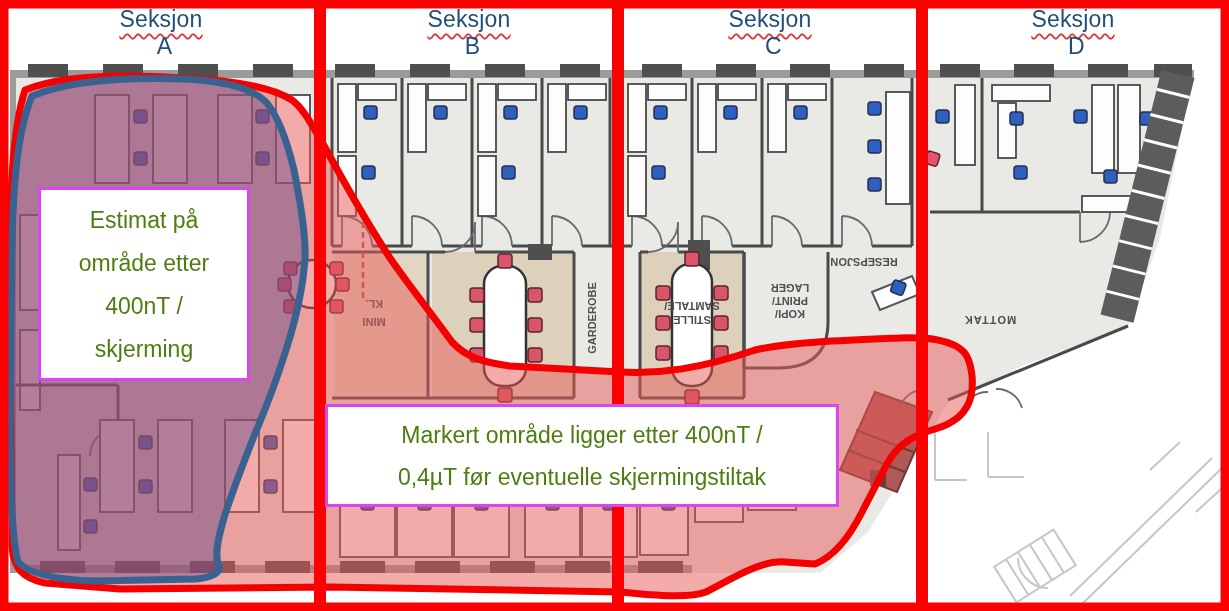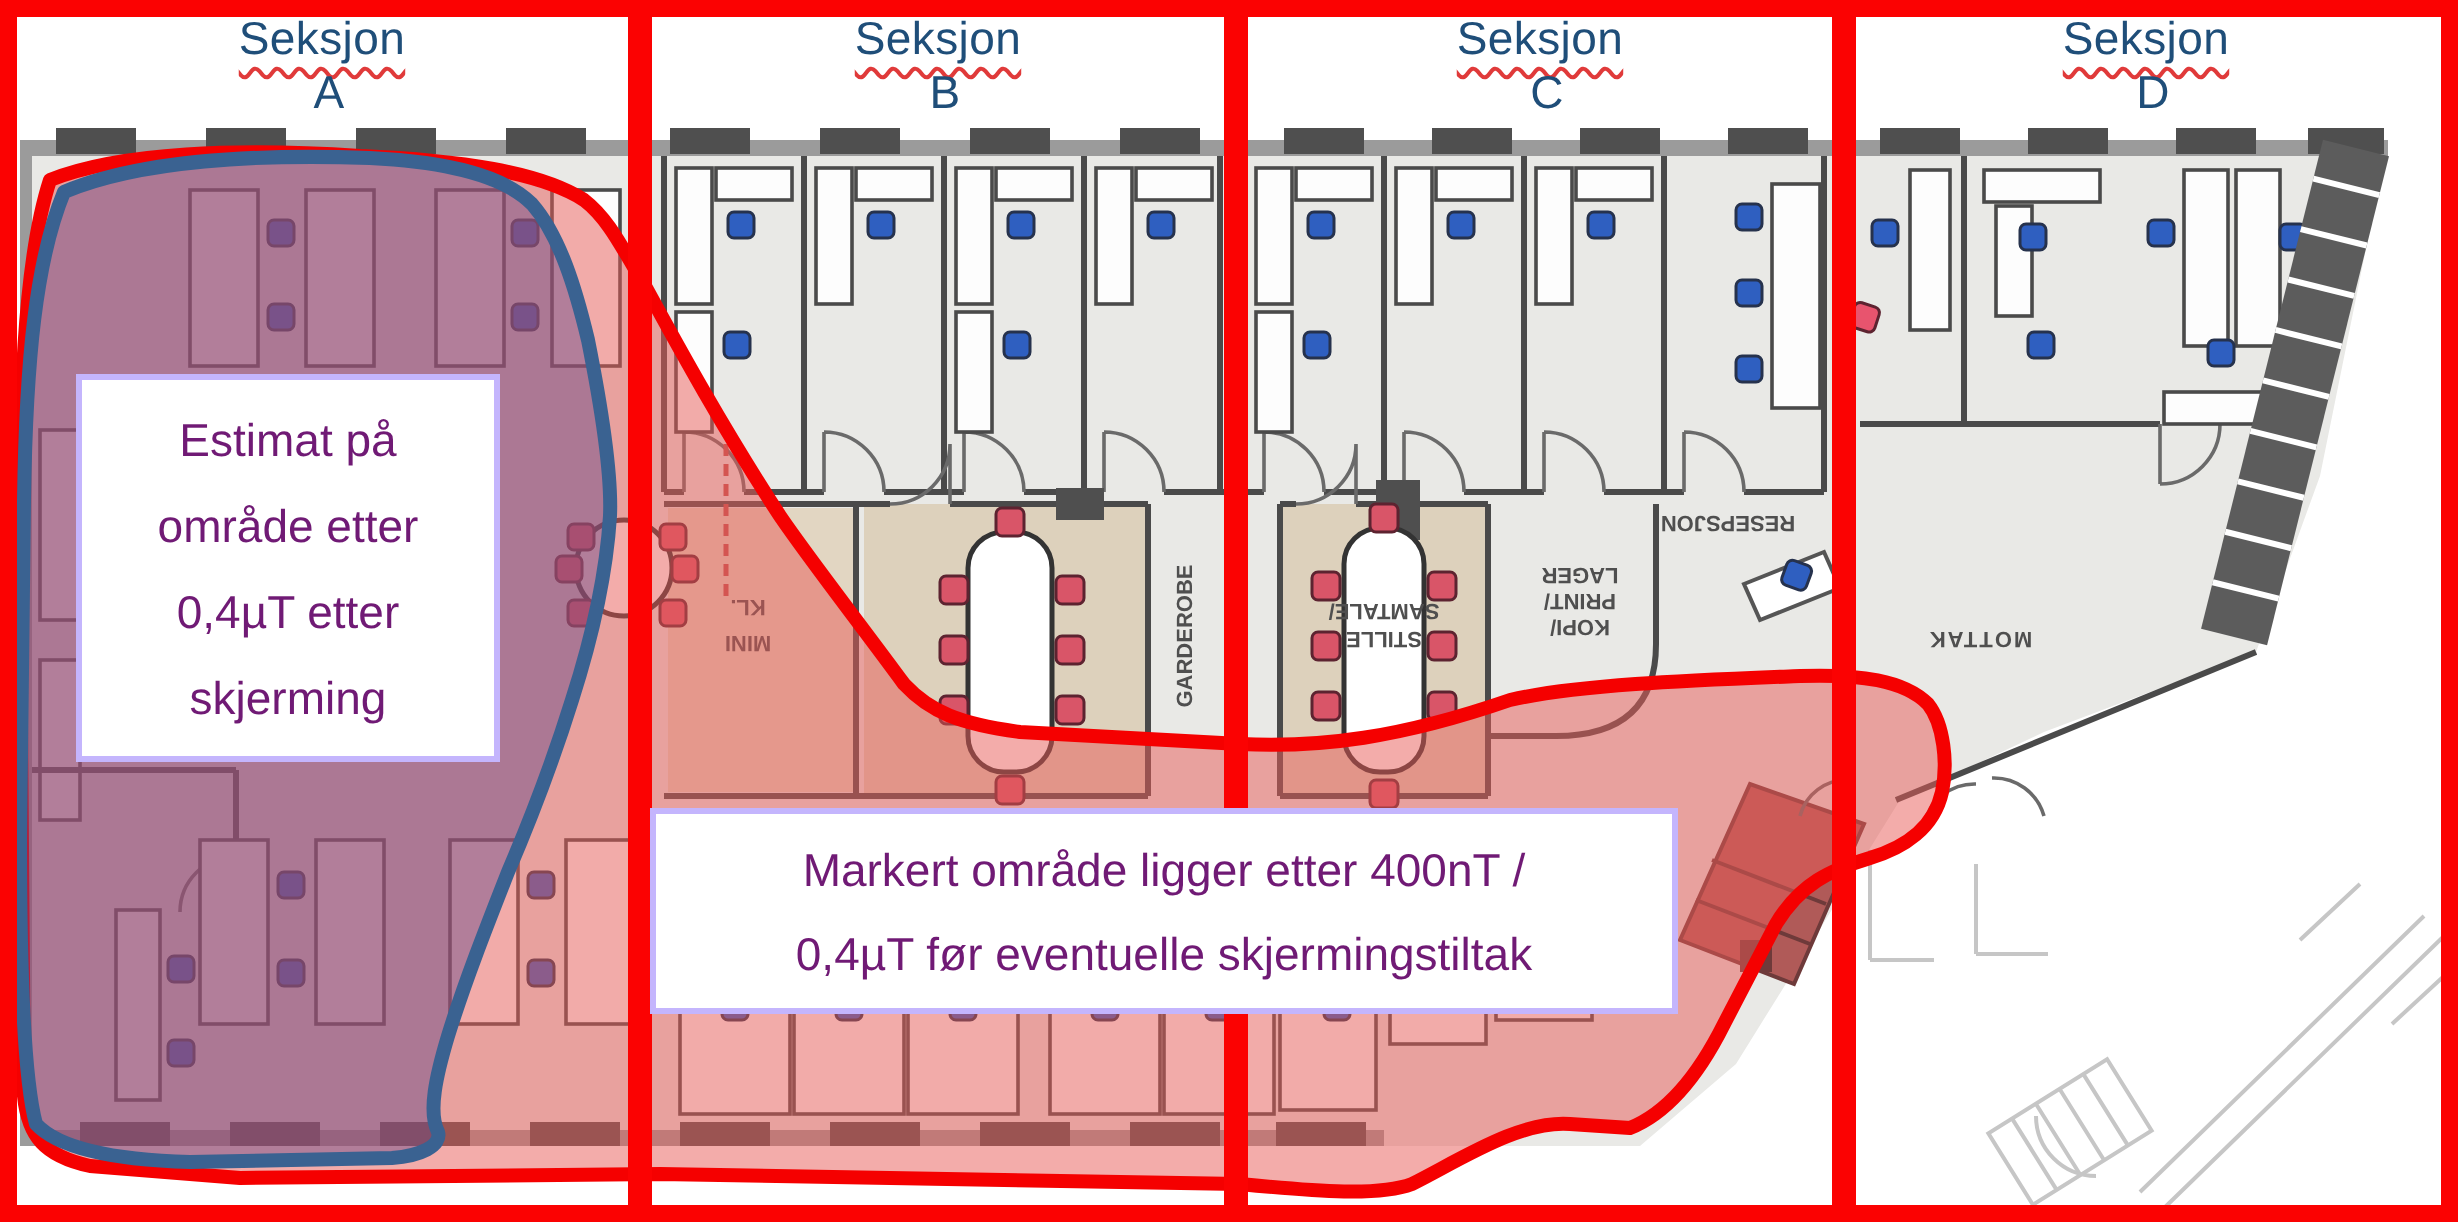--- a/index.html
+++ b/index.html
@@ -4,21 +4,21 @@
 <style>
   html,body{margin:0;padding:0;background:#fff;}
   .stage{position:relative;width:1229px;height:611px;background:#ffffff;
          font-family:"Liberation Sans",sans-serif;overflow:hidden;}
   .stage svg{position:absolute;left:0;top:0;}
   .hdr{position:absolute;top:12px;height:42px;display:flex;align-items:center;
        justify-content:center;color:#1f4e79;font-size:23px;letter-spacing:.2px;flex-direction:column;}
   .hdr .wavy{text-decoration-line:underline;text-decoration-style:wavy;
        text-decoration-color:#e03a3a;text-decoration-thickness:2px;text-underline-offset:6px;}
   .hdr .suffix{margin-left:7px;}
-  .note{position:absolute;background:#ffffff;border:3px solid #c4b5fd;color:#701a75;
+  .note{position:absolute;background:#ffffff;border:3px solid #d946ef;color:#4d7c0f;
         text-align:center;z-index:5;}
   .note1{left:38px;top:187px;width:206px;padding:9px 0 7px 0;font-size:23px;line-height:43px;}
   .note2{left:325px;top:404px;width:508px;padding:7px 0 6px 0;font-size:23px;line-height:42px;}
   .desk{fill:#fdfdfd;stroke:#4a4a4a;stroke-width:1.8;}
   .wall{stroke:#4a4a4a;stroke-width:3;fill:none;}
   .door{stroke:#6a6a6a;stroke-width:1.8;fill:none;}
   .cb{fill:#2f5fc0;stroke:#26324d;stroke-width:1.5;}
   .cr{fill:#d95568;stroke:#5d2330;stroke-width:1.5;}
   .cpk{fill:#e8546e;stroke:#5d2330;stroke-width:1.5;}
   .lbl{fill:#4f4f4f;font-size:11px;font-weight:bold;text-anchor:middle;
@@ -305,21 +305,21 @@
   <span class="suffix">C</span>
 </div>
 <div class="hdr" style="left:928px;width:290px;">
   <span class="wavy">Seksjon</span>
   <span class="suffix">D</span>
 </div>
 
 <div class="note note1">
   <div>Estimat på</div>
   <div>område etter</div>
-  <div>0,4µT etter</div>
+  <div>400nT /</div>
   <div>skjerming</div>
 </div>
 <div class="note note2">
   <div>Markert område ligger etter 400nT /</div>
   <div>0,4µT før eventuelle skjermingstiltak</div>
 </div>
 
 </div>
 
 </body></html>

